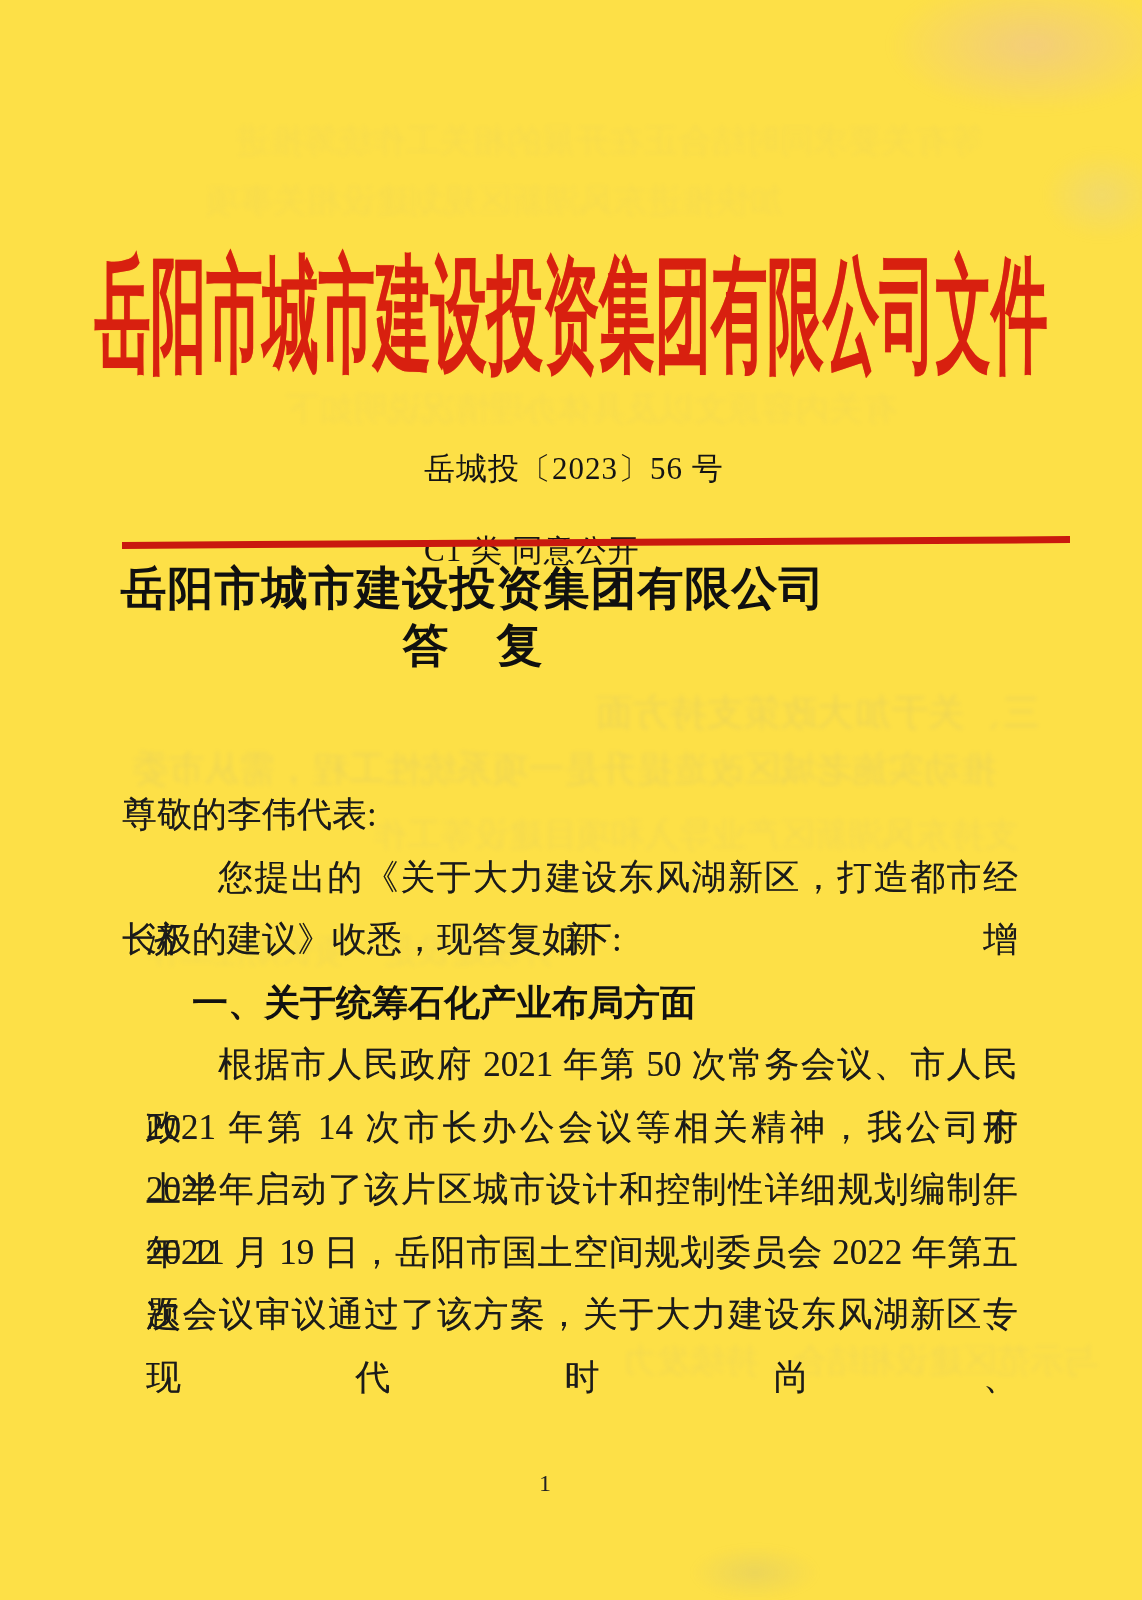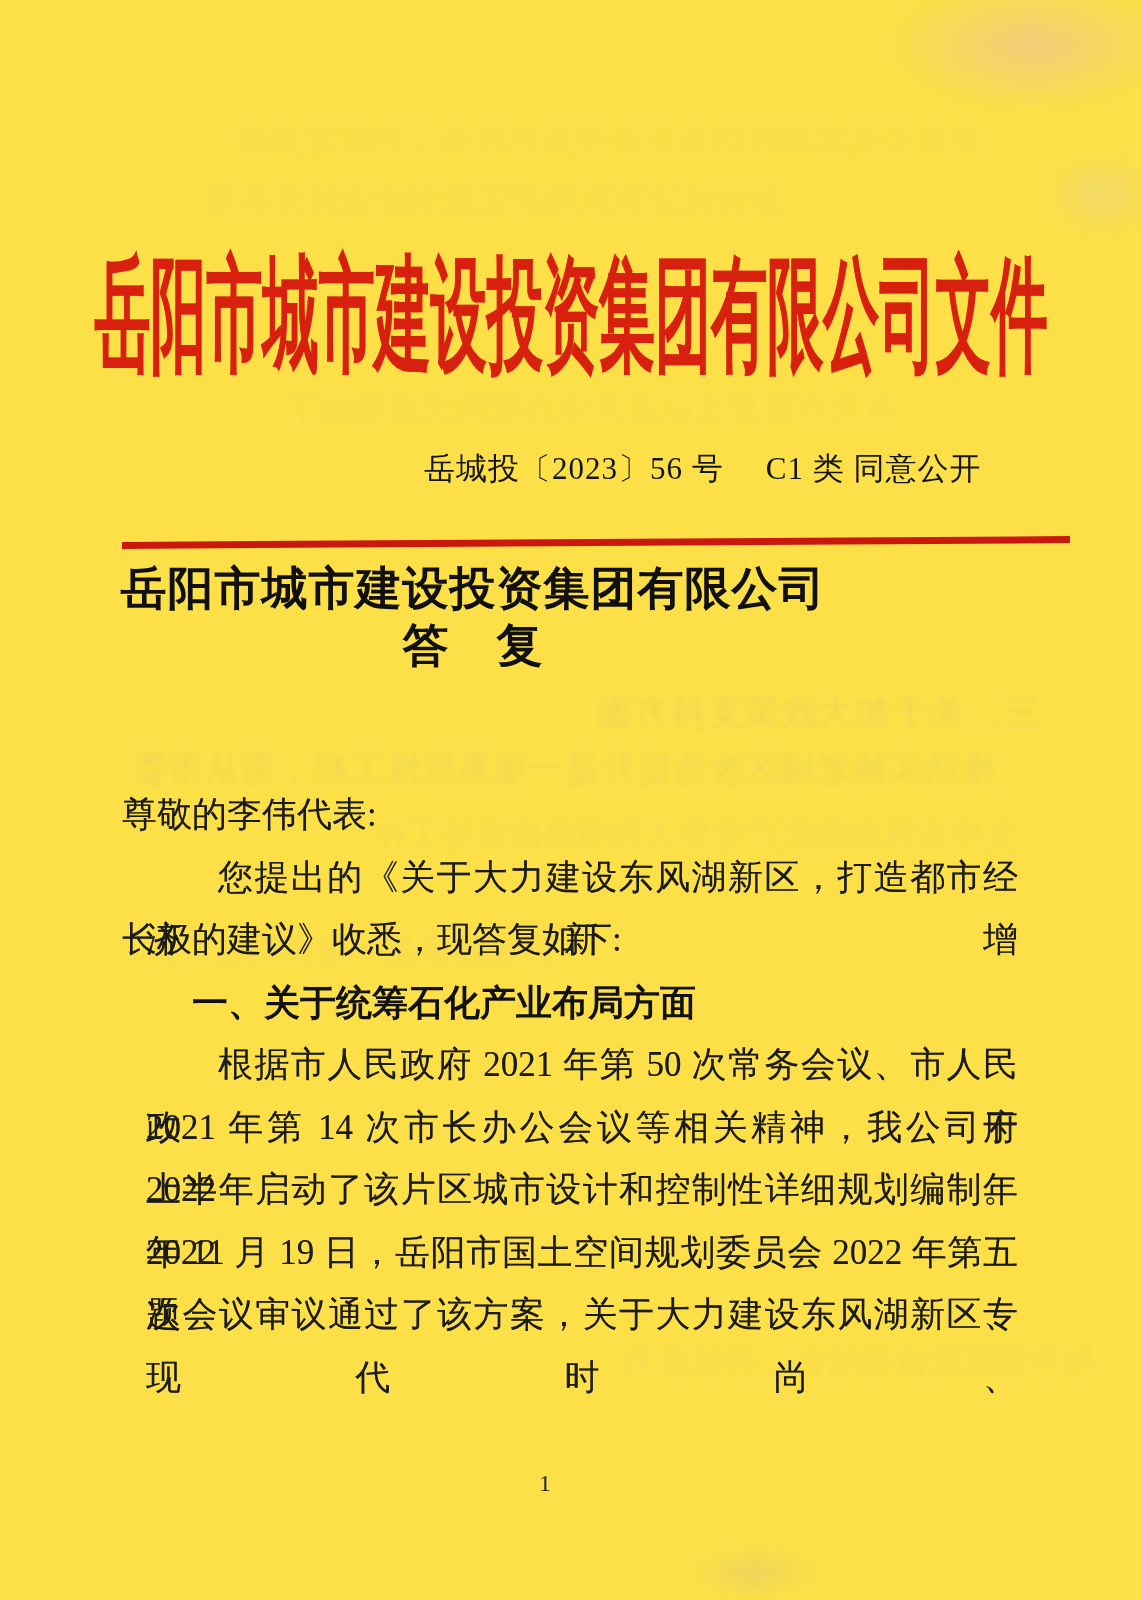--- a/index.html
+++ b/index.html
@@ -59,20 +59,21 @@
     transform-origin: center center;
     text-shadow: 0 0 1px rgba(216,32,15,0.55);
   }
   .docnum-row {
     position: absolute; top: 449px; left: 424px;
     display: flex; gap: 42px;
     font-size: 31px; line-height: 40px;
     color: #141414;
     letter-spacing: 1px;
     white-space: nowrap;
+    flex-direction: column;
   }
   .red-rule {
     position: absolute; left: 122px; top: 539px;
     width: 948px; height: 7px;
     background: #c9190e;
     transform: rotate(-0.35deg);
   }
 
   
   .doc-title {

